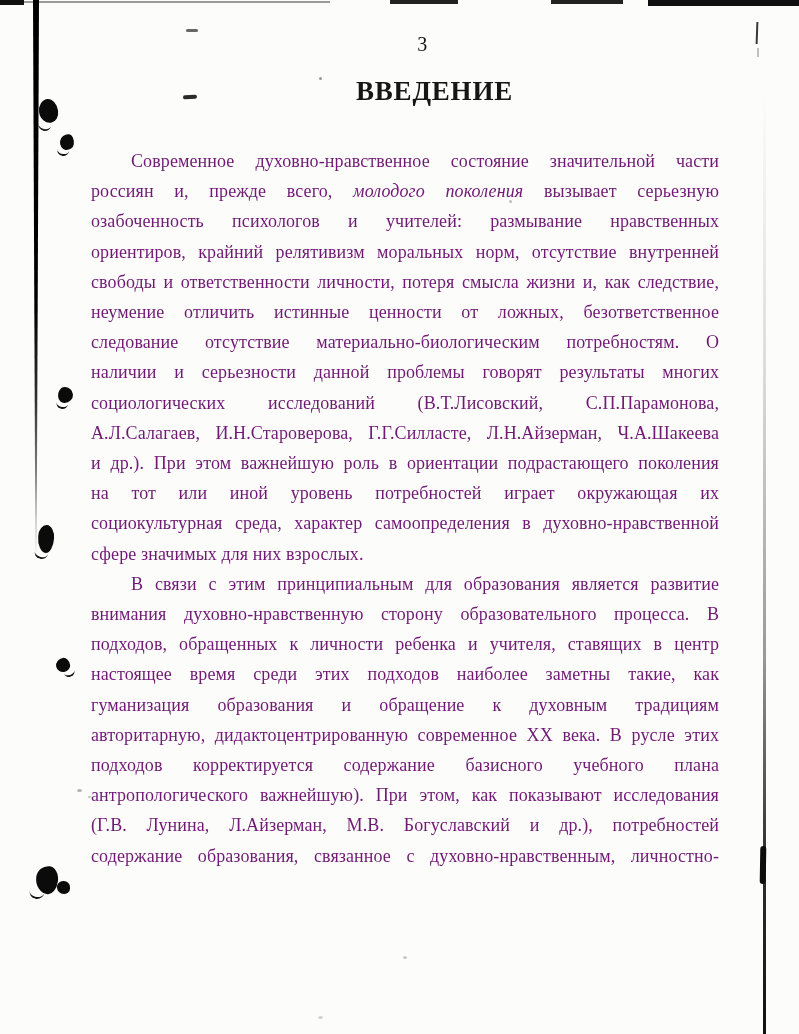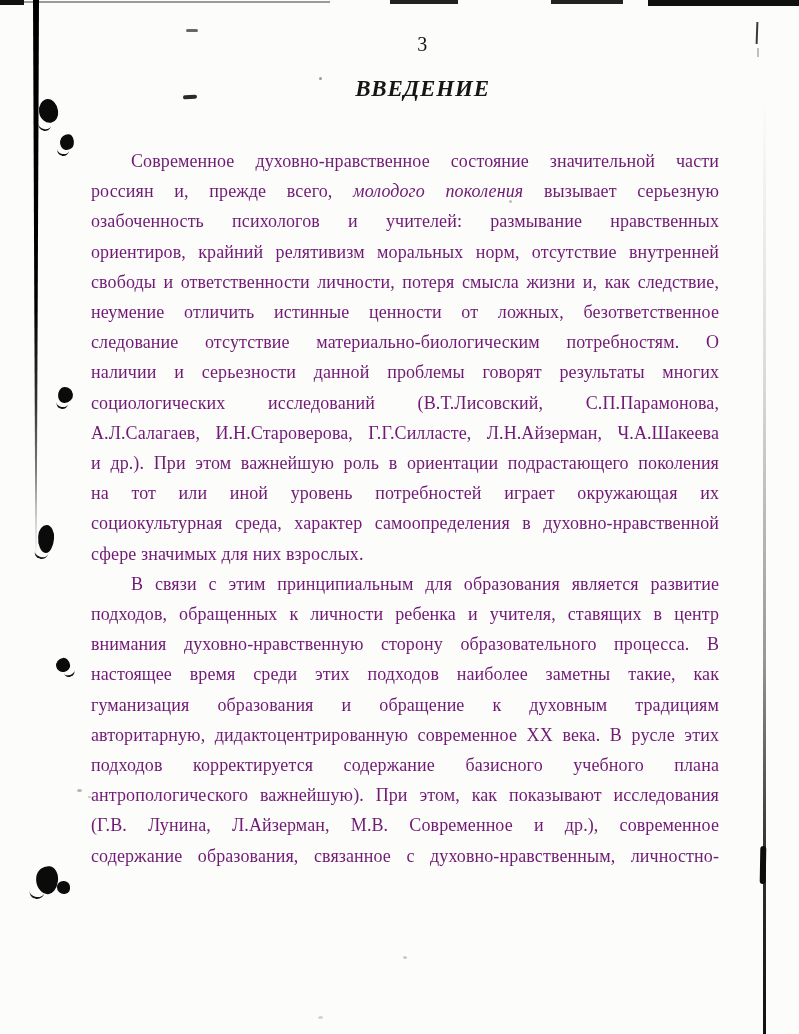--- a/index.html
+++ b/index.html
@@ -14,22 +14,22 @@
     background: #fcfcfa;
   }
 
   
   .head-wrap { position: absolute; left: 90px; top: 0; width: 665px; text-align: center; color: #161616; }
   .page-number {
     position: absolute; top: 33px; left: 0; width: 100%;
     font-size: 20px; letter-spacing: 0.5px; filter: blur(0.2px);
   }
   .section-title {
-    position: absolute; top: 76px; left: 0; width: 100%;
-    font-size: 23px; font-weight: bold; letter-spacing: 0.8px; filter: blur(0.2px); font-style: italic;
+    position: absolute; top: 76px; left: 12px; width: 100%;
+    font-size: 27px; font-weight: bold; letter-spacing: 0.8px; filter: blur(0.2px);
   }
   .body-text {
     position: absolute; left: 91px; top: 146px; width: 628px;
     font-size: 18px; line-height: 30.2px; color: #701a75;
     letter-spacing: 0.1px; filter: blur(0.25px);
   }
   .text-line { text-align: justify; text-align-last: justify; }
   .text-line.no-justify { text-align: left; text-align-last: left; }
   .text-line.indent { text-indent: 40px; }
   .text-line em { font-style: italic; }
@@ -142,24 +142,24 @@
       <div class="text-line">неумение отличить истинные ценности от ложных, безответственное</div>
       <div class="text-line">следование отсутствие материально-биологическим потребностям. О</div>
       <div class="text-line">наличии и серьезности данной проблемы говорят результаты многих</div>
       <div class="text-line">социологических исследований (В.Т.Лисовский, С.П.Парамонова,</div>
       <div class="text-line">А.Л.Салагаев, И.Н.Староверова, Г.Г.Силласте, Л.Н.Айзерман, Ч.А.Шакеева</div>
       <div class="text-line">и др.). При этом важнейшую роль в ориентации подрастающего поколения</div>
       <div class="text-line">на тот или иной уровень потребностей играет окружающая их</div>
       <div class="text-line">социокультурная среда, характер самоопределения в духовно-нравственной</div>
       <div class="text-line no-justify">сфере значимых для них взрослых.</div>
       <div class="text-line indent">В связи с этим принципиальным для образования является развитие</div>
+      <div class="text-line">внимания духовно-нравственную сторону образовательного процесса. В</div>
       <div class="text-line">подходов, обращенных к личности ребенка и учителя, ставящих в центр</div>
-      <div class="text-line">внимания духовно-нравственную сторону образовательного процесса. В</div>
       <div class="text-line">настоящее время среди этих подходов наиболее заметны такие, как</div>
       <div class="text-line">гуманизация образования и обращение к духовным традициям</div>
       <div class="text-line">авторитарную, дидактоцентрированную современное XX века. В русле этих</div>
       <div class="text-line">подходов корректируется содержание базисного учебного плана</div>
       <div class="text-line">антропологического важнейшую). При этом, как показывают исследования</div>
-      <div class="text-line">(Г.В. Лунина, Л.Айзерман, М.В. Современное и др.), современное</div>
+      <div class="text-line">(Г.В. Лунина, Л.Айзерман, М.В. Богуславский и др.), потребностей</div>
       <div class="text-line">содержание образования, связанное с духовно-нравственным, личностно-</div>
     </div>
 
 </div>
 
 </body></html>

